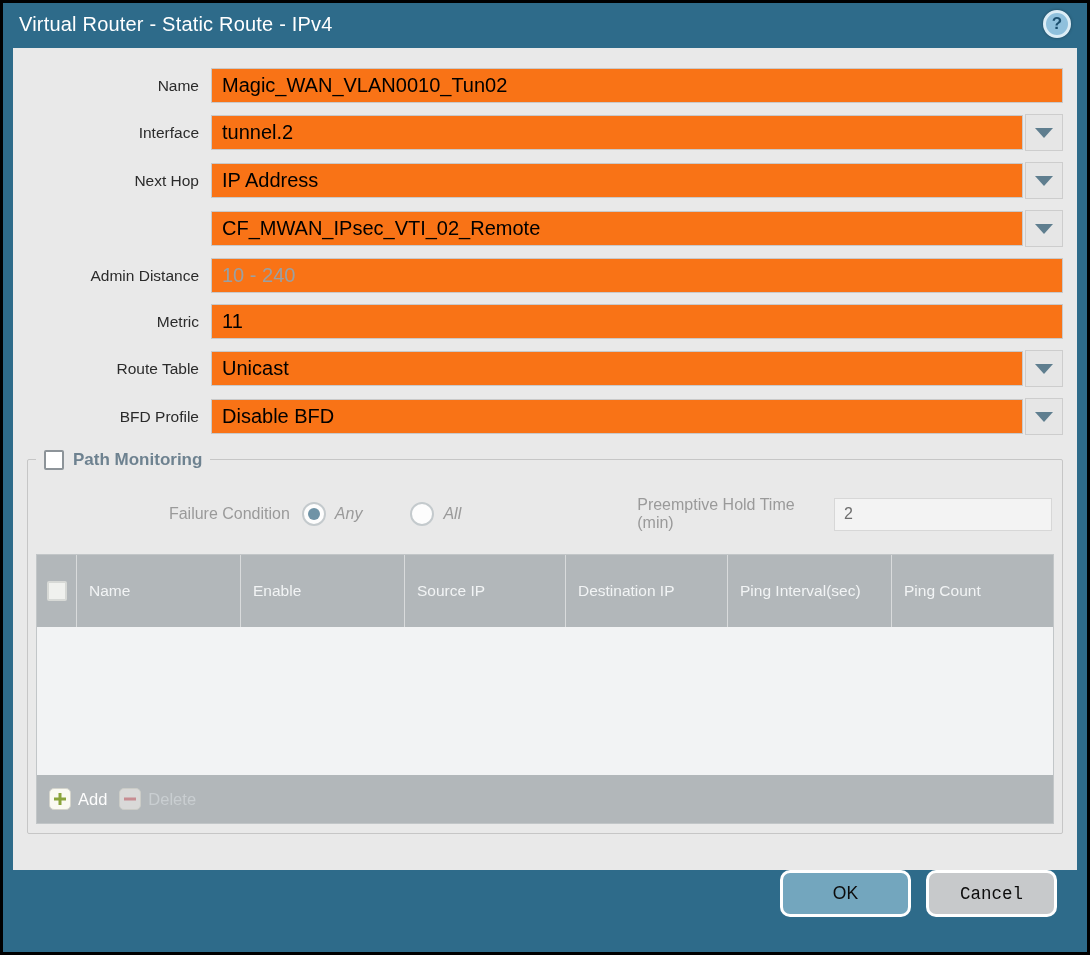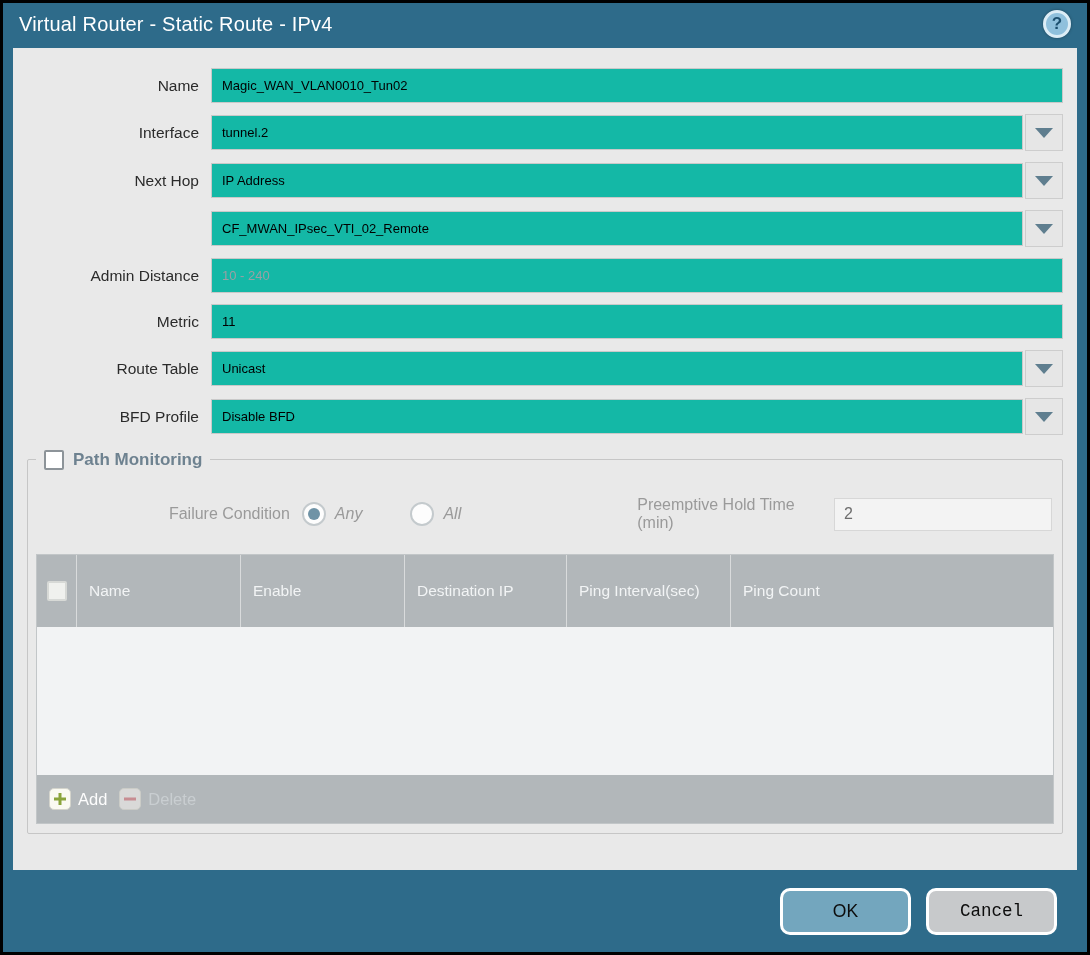--- a/index.html
+++ b/index.html
@@ -31,22 +31,22 @@
     background:#e9e9e9; padding-top:20px; overflow:hidden;
   }
 
   .row { display:flex; align-items:center; margin:0 14px 11px 14px; }
   .row .flabel {
     width:184px; text-align:right; padding-right:12px;
     font-size:15.5px; color:#2b2b2b; white-space:nowrap;
   }
   .row .field { flex:1; display:flex; align-items:center; }
   input.text {
-    flex:1; height:35px; border:1px solid #c9c9c9; background:#14b8a6;
-    padding:0 10px; font-size:13px; color:#000;
+    flex:1; height:35px; border:1px solid #c9c9c9; background:#f97316;
+    padding:0 10px; font-size:20px; color:#000;
     font-family:"Liberation Sans","DejaVu Sans",sans-serif; outline:none;
   }
   input.text::placeholder { color:#9aa0a4; }
   .dd-btn {
     width:38px; height:37px; margin-left:2px;
     background:#e6e6e6; border:1px solid #cdcdcd;
     display:flex; align-items:center; justify-content:center; cursor:pointer;
   }
   .dd-tri {
     width:0; height:0;
@@ -116,21 +116,21 @@
   .tbl-btn.disabled .lbl { color:#c9ced1; }
   .icon-sq {
     width:22px; height:22px; border-radius:5px; background:#fafaf2;
     border:1px solid #d4d4cc; display:flex; align-items:center; justify-content:center;
   }
   .tbl-btn.disabled .icon-sq { background:#e7e5e2; opacity:.75; }
 
   
   .footerbar {
     position:absolute; left:0; right:0; bottom:0; height:82px;
-    display:flex; align-items:center; justify-content:flex-end;
+    display:flex; justify-content:flex-end;
     padding-right:30px; gap:15px;
   }
   .btn {
     width:131px; height:47px; border-radius:10px; border:3px solid #fff;
     font-size:17.5px; color:#0c0c0c; cursor:pointer;
     font-family:"Liberation Sans","DejaVu Sans",sans-serif;
   }
   .btn-ok { background:#73a6be; }
   .btn-cancel { background:#c7c9cb;font-family:Liberation Mono, monospace; }
 </style>
@@ -242,20 +242,21 @@
         <input class="pht-input" type="text" value="2" style="">
       </div>
 
       <div class="pm-table">
         <div class="thead">
           <div class="cell col-check">
             <span class="hdr-checkbox"></span>
           </div>
           <div class="cell col-name">Name</div>
           <div class="cell col-enable">Enable</div>
+          <div class="cell col-srcip">Source IP</div>
           <div class="cell col-dstip">Destination IP</div>
           <div class="cell col-pinginterval">Ping Interval(sec)</div>
           <div class="cell col-pingcount">Ping Count</div>
         </div>
         <div class="tbody"></div>
         <div class="tfoot">
           <span class="tbl-btn">
             <span class="icon-sq">
               <svg width="14" height="14" viewBox="0 0 14 14">
                   <path d="M5.5 1h3v4.5H13v3H8.5V13h-3V8.5H1v-3h4.5z" fill="#8aa43c"></path>

